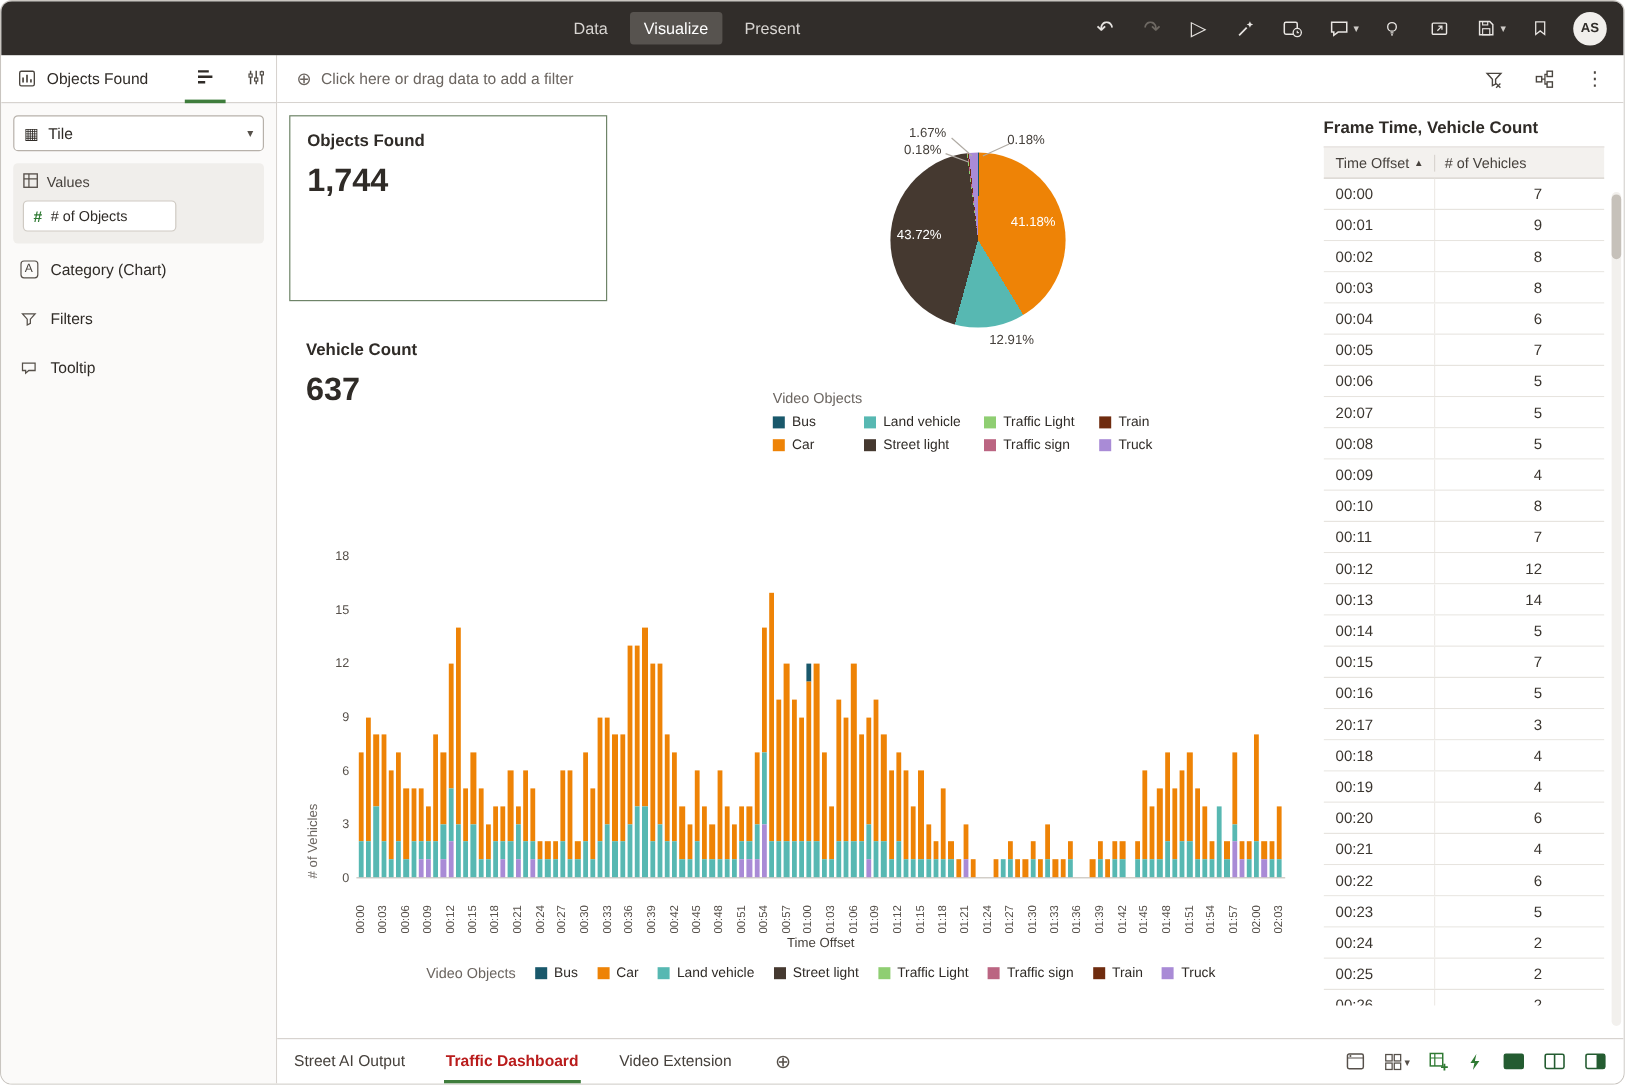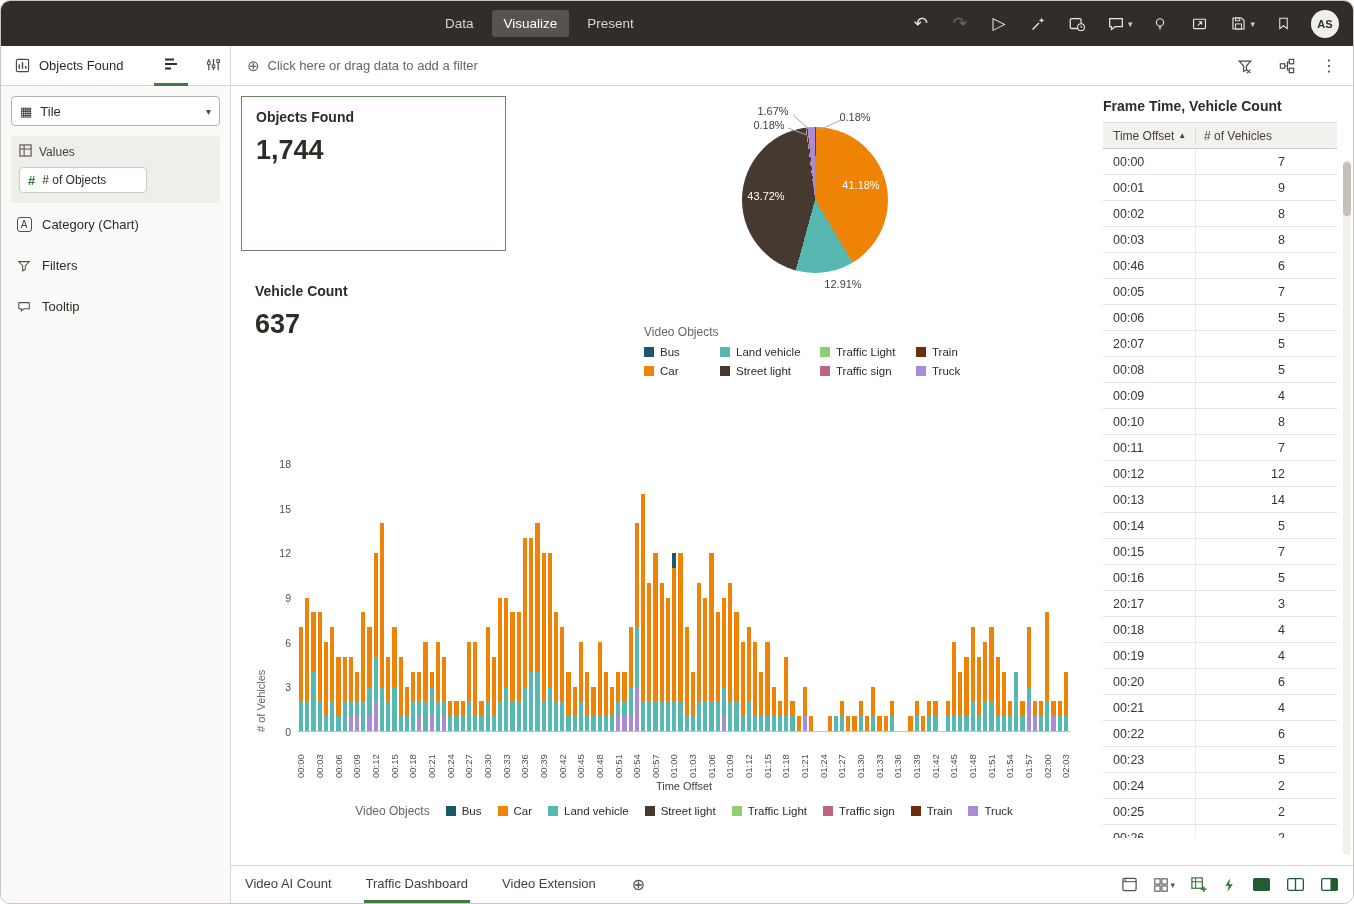--- a/index.html
+++ b/index.html
@@ -3,21 +3,21 @@
 <meta charset="utf-8">
 <style>
   * { margin:0; padding:0; box-sizing:border-box; }
   html,body { width:1354px; height:904px; }
   body { font-family:"Liberation Sans", sans-serif; background:#fff; color:#2f2b27; overflow:hidden; }
   button { background:none; border:none; font:inherit; color:inherit; cursor:pointer; }
   .app { width:1354px; height:904px; border-radius:10px; overflow:hidden; border:1px solid #c9c5c0; display:flex; flex-direction:column; background:#fff; }
 
   
   .topbar { height:45px; background:#312d2a; display:flex; align-items:center; position:relative; flex:0 0 45px; }
-  .topbar-tabs { position:absolute; left:432px; display:flex; align-items:flex-end; gap:6px; }
+  .topbar-tabs { position:absolute; left:465px; display:flex; align-items:flex-end; gap:6px; }
   .ttab { color:#d8d5d2; font-size:13.5px; padding:6px 12px; border-radius:3px; }
   .ttab.active { background:#57534f; color:#fff; }
   .topbar-icons { margin-left:auto; display:flex; align-items:center; gap:17px; padding-right:14px; color:#e8e5e2; }
   .tbicon { width:22px; height:24px; display:flex; align-items:center; justify-content:center; font-size:17px; color:#e8e5e2; }
   .tbicon.disabled { color:#6e6963; cursor:default; }
   .icon-caret-group { display:flex; align-items:center; gap:1px; }
   .caret { font-size:9px; color:#cfccc8; }
   .avatar { width:28px; height:28px; border-radius:50%; background:#f1efec; color:#312d2a; font-weight:bold; font-size:11px; display:flex; align-items:center; justify-content:center; }
 
   
@@ -100,21 +100,21 @@
   .sort-arrow { font-size:8px; color:#46413c; }
   .trow { display:flex; height:26px; border-bottom:1px solid #e7e4df; font-size:12.5px; color:#3a352f; align-items:center; background:#fff; }
   .tc.time { width:92px; flex:0 0 92px; padding-left:10px; }
   .tc.val { flex:1; text-align:right; padding-right:52px; border-left:1px solid #eeebe7; height:100%; display:flex; align-items:center; justify-content:flex-end; }
   .table-scrollbar { position:absolute; right:2px; top:64px; bottom:10px; width:8px; background:#f2f0ed; border-radius:4px; }
   .table-scroll-thumb { width:8px; height:54px; background:#c6c1ba; border-radius:4px; margin-top:2px; }
 
   
   .bottombar { height:38px; flex:0 0 38px; border-top:1px solid #d7d3cf; display:flex; align-items:stretch; padding:0 14px 0 12px; background:#fff; }
   .btab { display:flex; align-items:center; font-size:13px; color:#46413c; border-bottom:3px solid transparent; padding:0 2px; margin-right:30px; }
-  .btab.active { font-weight:normal; color:#404040; border-bottom-color:#3f7d3c; }
+  .btab.active { font-weight:bold; color:#b91c1c; border-bottom-color:#3f7d3c; }
   .add-canvas { display:flex; align-items:center; font-size:16px; color:#56504a; margin-left:4px; }
   .bottom-icons { margin-left:auto; display:flex; align-items:center; gap:15px; }
   .bbicon { display:flex; align-items:center; }
   .gray-ic { color:#56504a; }
   .green-ic { color:#2f7a33; }
   .dkgreen-ic { color:#245c31; }
 </style>
 </head>
 <body>
 
@@ -1121,21 +1121,21 @@
                 </div>
                 <div class="trow">
                   <div class="tc time">00:02</div>
                   <div class="tc val">8</div>
                 </div>
                 <div class="trow">
                   <div class="tc time">00:03</div>
                   <div class="tc val">8</div>
                 </div>
                 <div class="trow">
-                  <div class="tc time">00:46</div>
+                  <div class="tc time">00:04</div>
                   <div class="tc val">6</div>
                 </div>
                 <div class="trow">
                   <div class="tc time">00:05</div>
                   <div class="tc val">7</div>
                 </div>
                 <div class="trow">
                   <div class="tc time">00:06</div>
                   <div class="tc val">5</div>
                 </div>
@@ -1221,21 +1221,21 @@
                 </div>
               </div>
           </div>
           <div class="table-scrollbar">
             <div class="table-scroll-thumb"></div>
           </div>
         </div>
       </div>
 
       <div class="bottombar">
-        <button class="btab">Video AI Count</button>
+        <button class="btab">Street AI Output</button>
         <button class="btab active">Traffic Dashboard</button>
         <button class="btab">Video Extension</button>
         <button class="add-canvas">⊕</button>
         <div class="bottom-icons">
           <button class="bbicon gray-ic">
             <svg viewBox="0 0 18 18" width="17" height="17">
                 <rect x="2" y="2.5" width="14" height="13" rx="1.5" fill="none" stroke="currentColor" stroke-width="1.3"></rect>
                 <path d="M2 6h14" stroke="currentColor" stroke-width="1.1"></path>
                 <circle cx="4.6" cy="4.3" r=".9" fill="currentColor"></circle>
               </svg>

